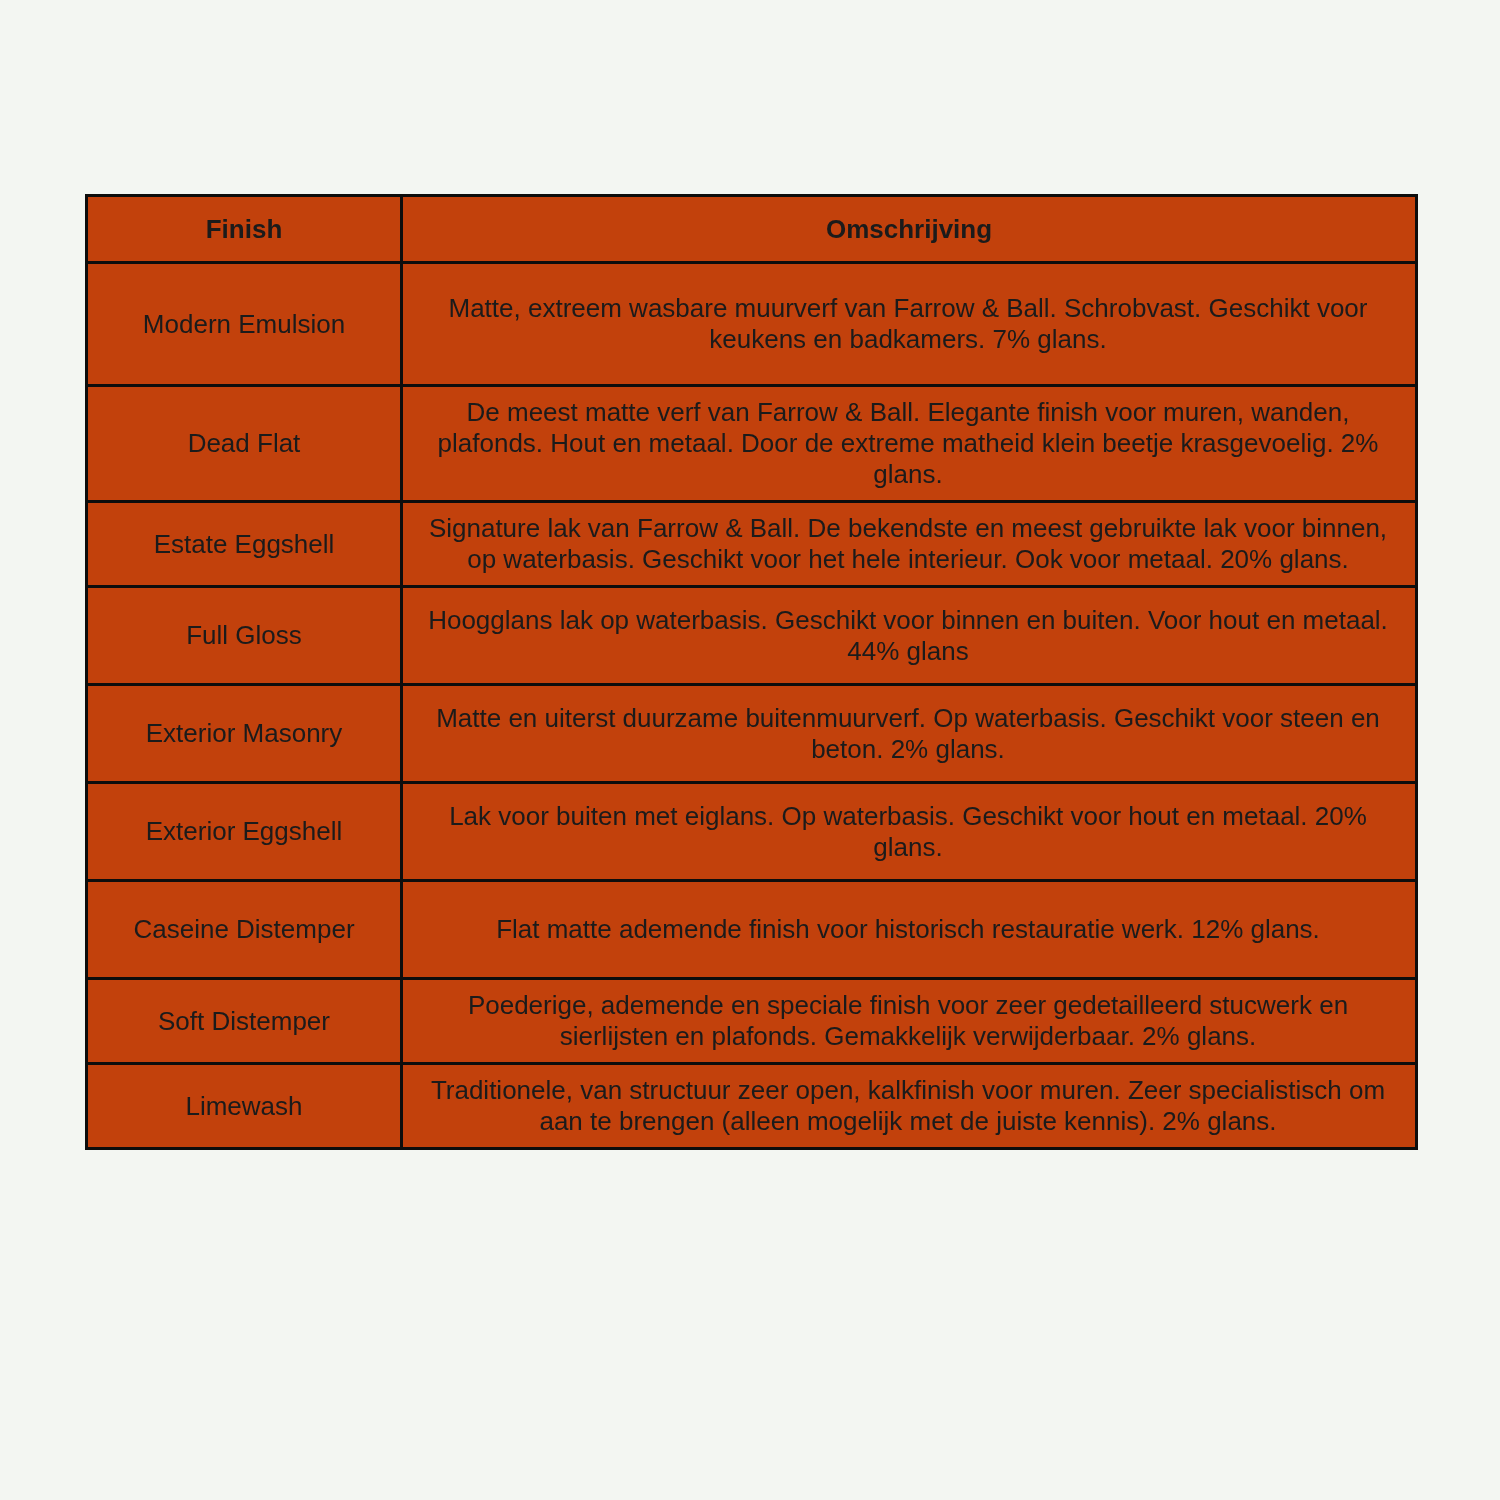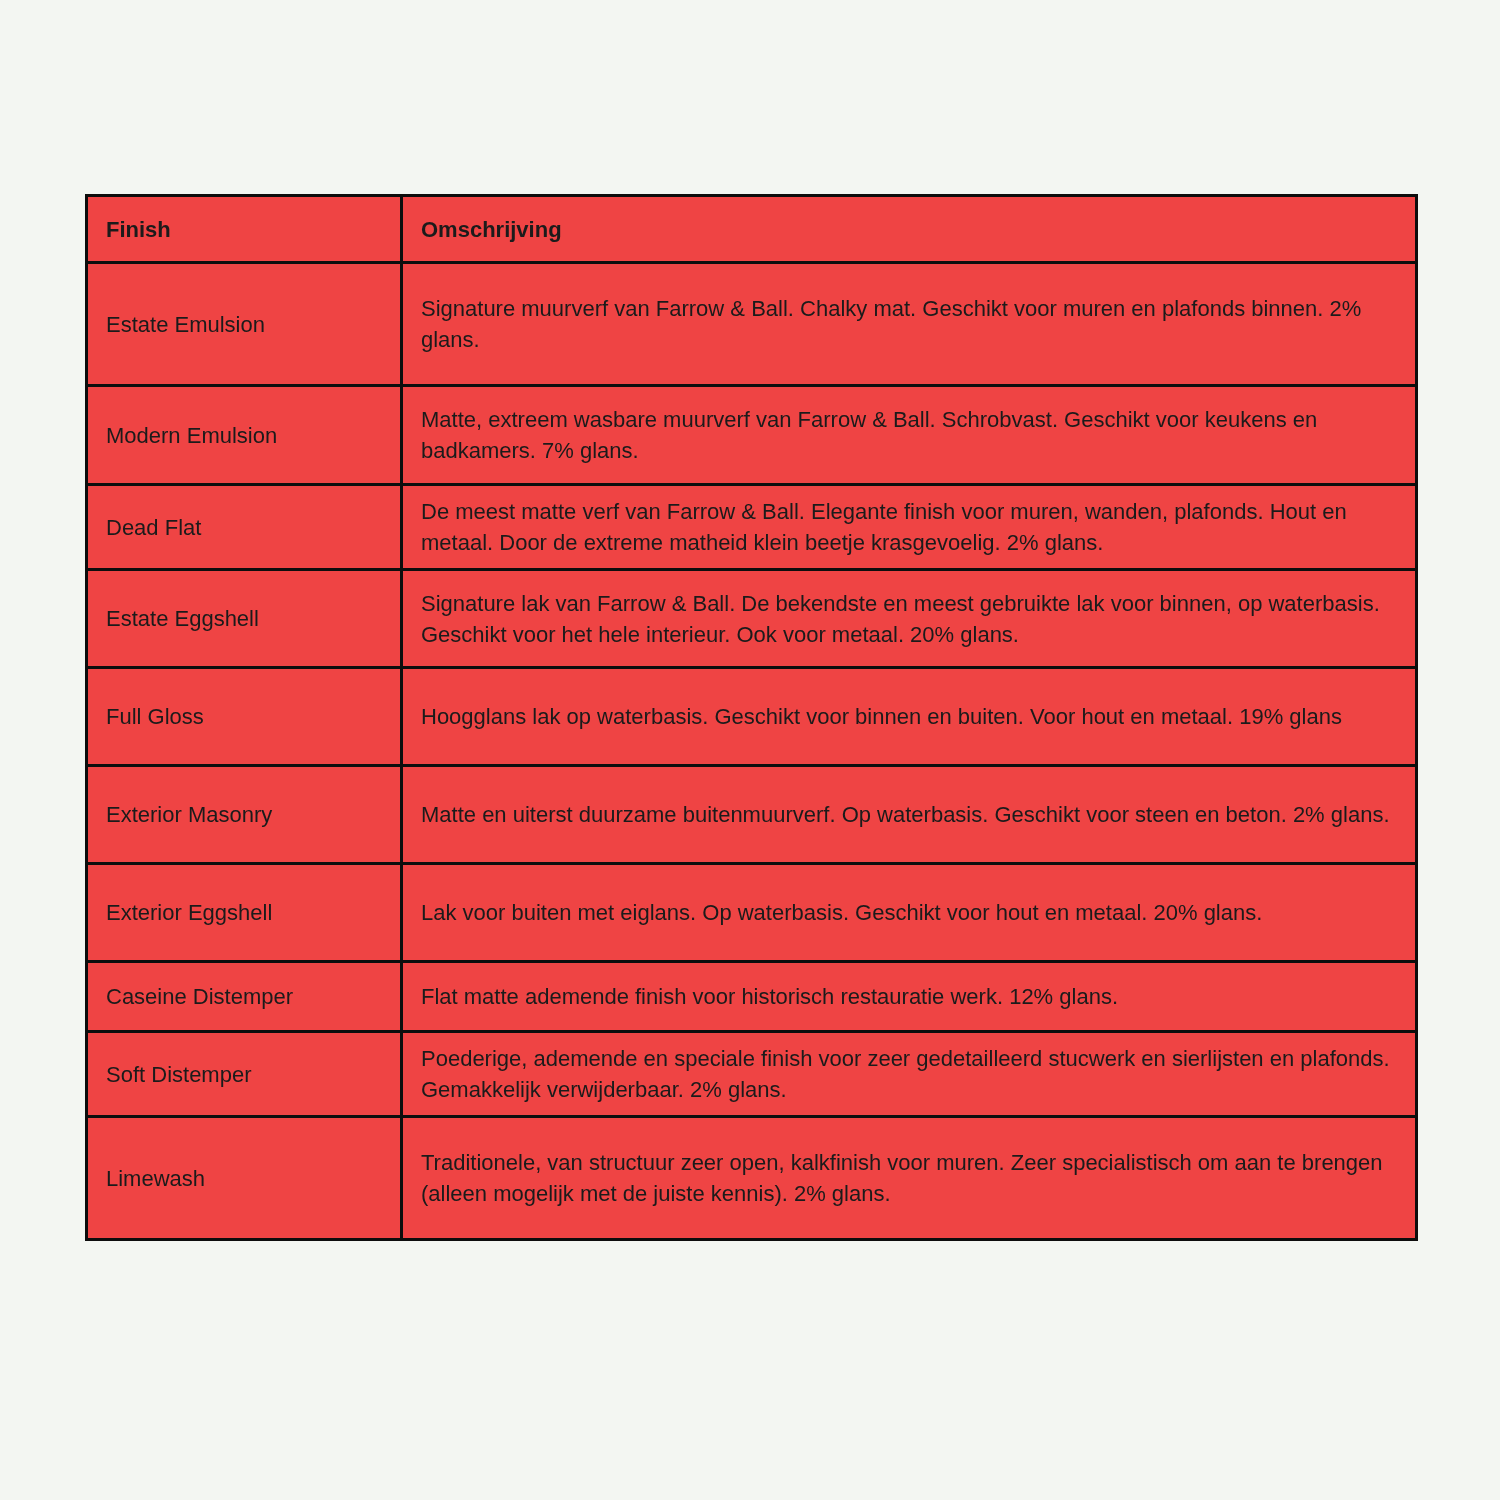--- a/index.html
+++ b/index.html
@@ -23,26 +23,26 @@
     position: absolute;
     left: 85px;
     top: 194px;
     width: 1330px;
     border-collapse: collapse;
     table-layout: fixed;
   }
   table.finish-table th,
   table.finish-table td {
     border: 3px solid #0d0d0d;
-    background: #ef4444;
+    background: #c2410c;
     vertical-align: middle;
-    font-size: 22px;
+    font-size: 26px;
     line-height: 31px;
     font-weight: 400;
-    text-align: left;
+    text-align: center;
     box-sizing: border-box;
   }
   table.finish-table th {
     font-weight: 700;
     padding: 8px 18px;
   }
   td.col-finish {
     padding: 8px 18px;
   }
   td.col-desc {
@@ -72,38 +72,34 @@
       <col style="width:1015px">
     </colgroup>
     <thead>
       <tr>
         <th>Finish</th>
         <th>Omschrijving</th>
       </tr>
     </thead>
     <tbody>
       <tr>
-        <td class="col-finish">Estate Emulsion</td>
-        <td class="col-desc">Signature muurverf van Farrow &amp; Ball. Chalky mat. Geschikt voor muren en plafonds binnen. 2% glans.</td>
-      </tr>
-      <tr>
         <td class="col-finish">Modern Emulsion</td>
         <td class="col-desc">Matte, extreem wasbare muurverf van Farrow &amp; Ball. Schrobvast. Geschikt voor keukens en badkamers. 7% glans.</td>
       </tr>
       <tr>
         <td class="col-finish">Dead Flat</td>
         <td class="col-desc">De meest matte verf van Farrow &amp; Ball. Elegante finish voor muren, wanden, plafonds. Hout en metaal. Door de extreme matheid klein beetje krasgevoelig. 2% glans.</td>
       </tr>
       <tr>
         <td class="col-finish">Estate Eggshell</td>
         <td class="col-desc">Signature lak van Farrow &amp; Ball. De bekendste en meest gebruikte lak voor binnen, op waterbasis. Geschikt voor het hele interieur. Ook voor metaal. 20% glans.</td>
       </tr>
       <tr>
         <td class="col-finish">Full Gloss</td>
-        <td class="col-desc">Hoogglans lak op waterbasis. Geschikt voor binnen en buiten. Voor hout en metaal. 19% glans</td>
+        <td class="col-desc">Hoogglans lak op waterbasis. Geschikt voor binnen en buiten. Voor hout en metaal. 44% glans</td>
       </tr>
       <tr>
         <td class="col-finish">Exterior Masonry</td>
         <td class="col-desc">Matte en uiterst duurzame buitenmuurverf. Op waterbasis. Geschikt voor steen en beton. 2% glans.</td>
       </tr>
       <tr>
         <td class="col-finish">Exterior Eggshell</td>
         <td class="col-desc">Lak voor buiten met eiglans. Op waterbasis. Geschikt voor hout en metaal. 20% glans.</td>
       </tr>
       <tr>

